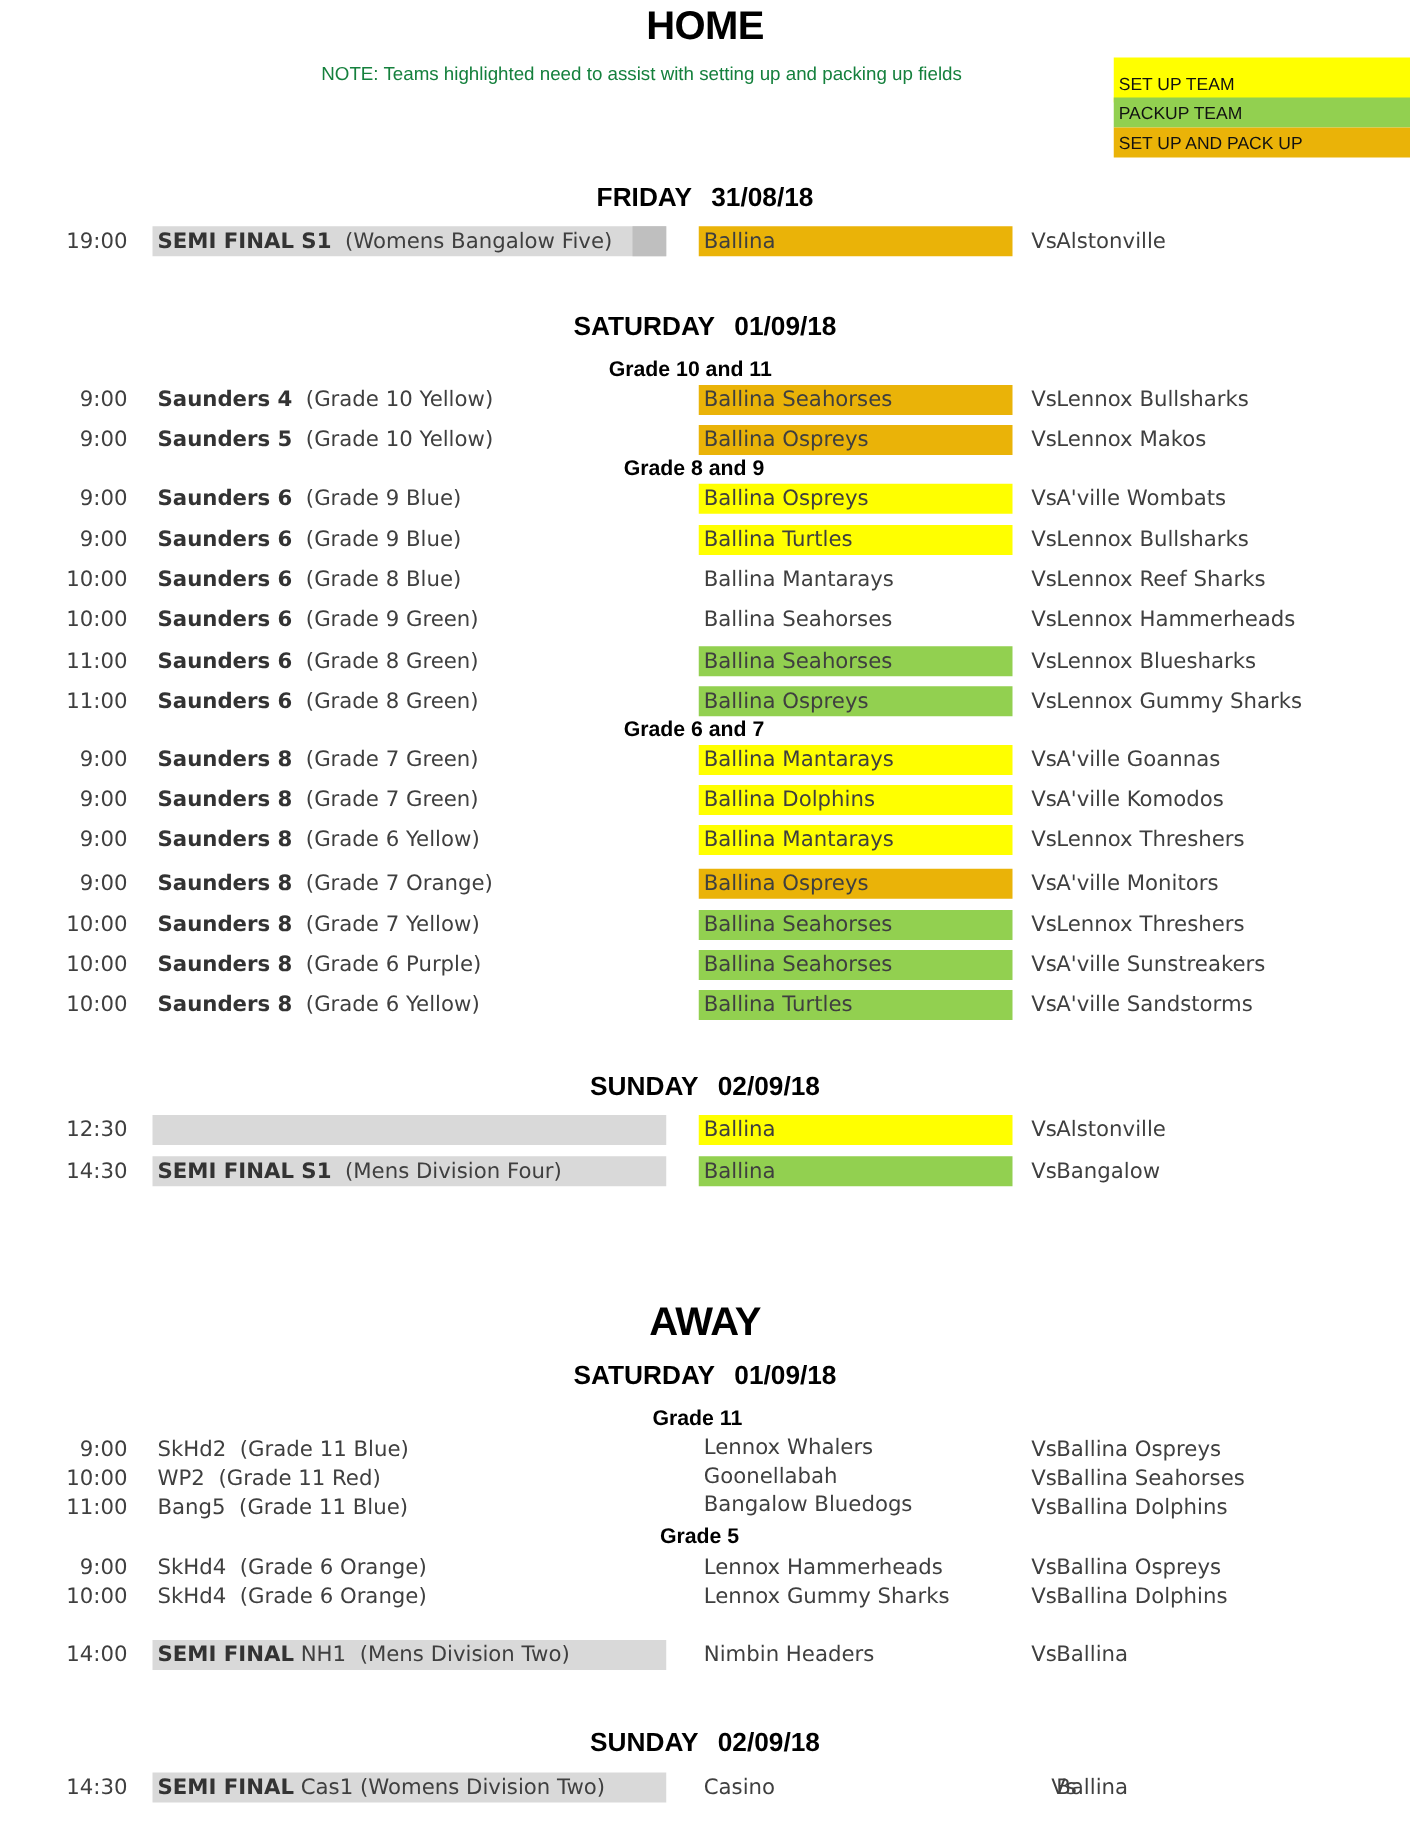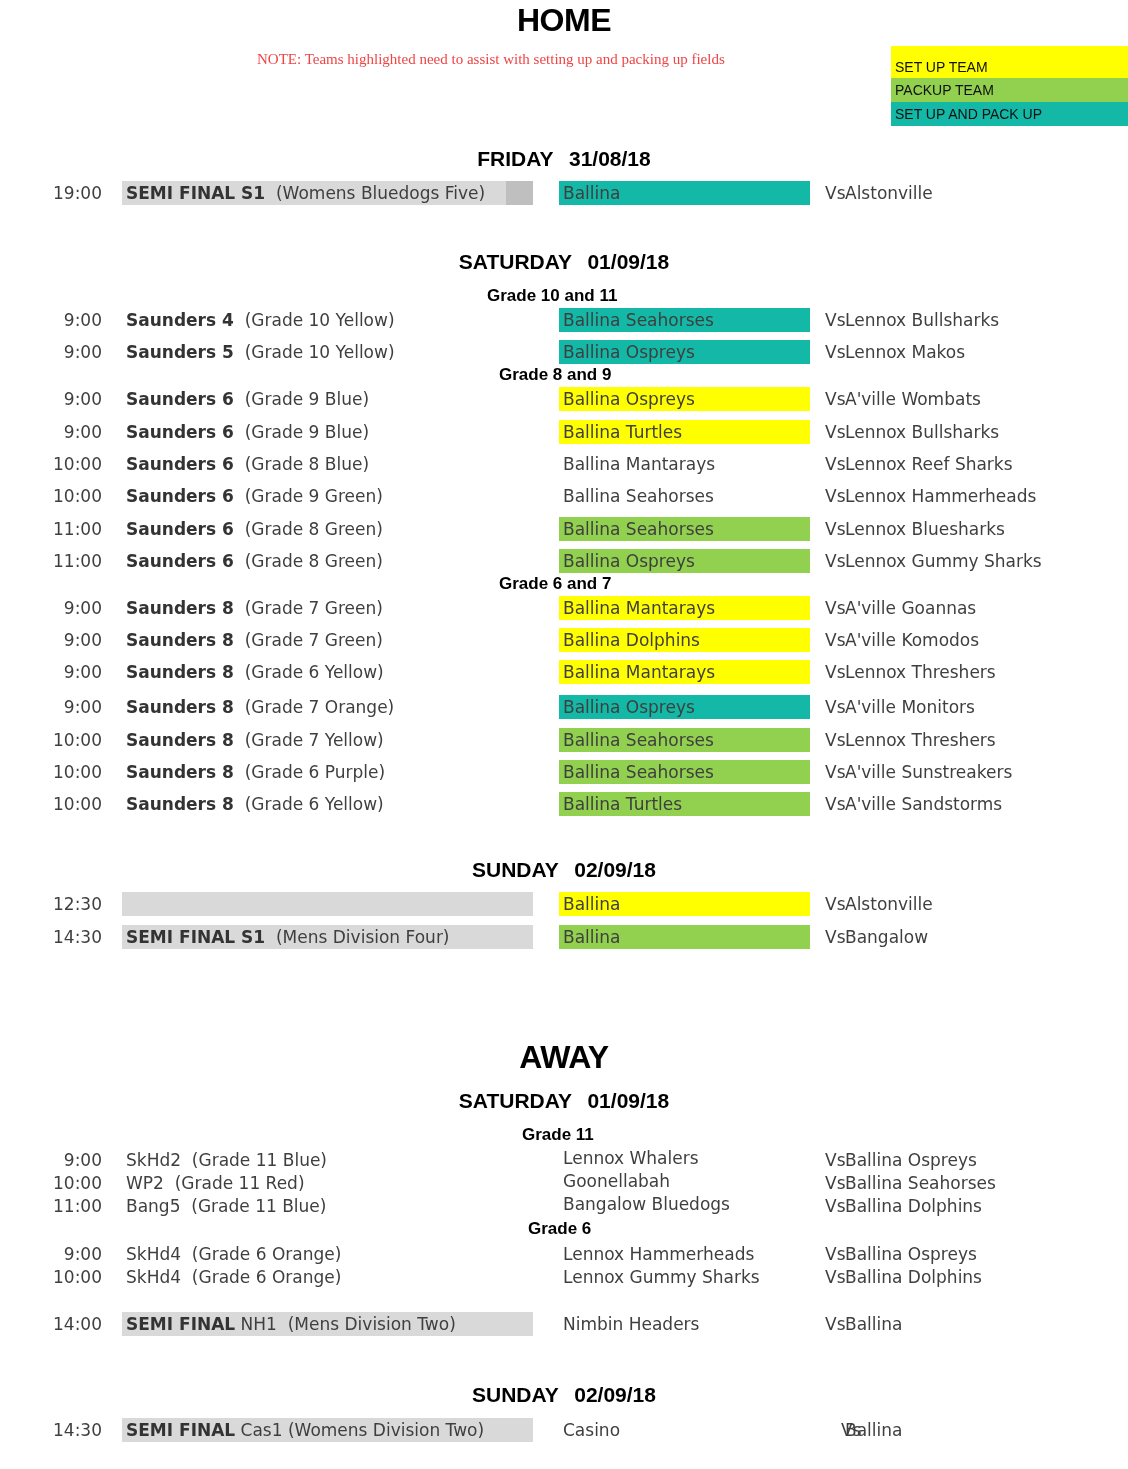--- a/index.html
+++ b/index.html
@@ -1,60 +1,60 @@
 <!DOCTYPE html>
 <html><head>
 <meta charset="utf-8">
 <style>
   html, body { margin:0; padding:0; background:#fff; }
   body { width:1128px; height:1469px; position:relative; overflow:hidden;
          font-family:"DejaVu Sans", sans-serif; color:#3f3f3f; }
   .abs { position:absolute; }
   .title { left:0; width:1128px; text-align:center; font-family:"Liberation Sans", sans-serif;
            font-weight:bold; font-size:32px; color:#000; letter-spacing:-0.5px; }
-  .note { font-family:Liberation Serif, serif; font-size:15px; color:#ef4444; }
+  .note { font-family:Liberation Sans, sans-serif; font-size:15px; color:#15803d; }
   .legend { left:891px; width:237px; font-family:"Liberation Sans", sans-serif; font-size:14px;
             color:#111; box-sizing:border-box; padding-left:4px; display:flex; align-items:flex-end; }
   .day { left:0; width:1128px; text-align:center; font-family:"Liberation Sans", sans-serif;
          font-weight:bold; font-size:21px; color:#000; word-spacing:10px; }
   .grade { font-family:"Liberation Sans", sans-serif; font-weight:bold; font-size:17px; color:#000; }
   .row { left:0; width:1128px; height:24px; font-size:17px; }
   .row .time { position:absolute; right:1026px; top:2px; }
   .row .venuebox { position:absolute; left:122px; top:0; width:411px; height:24px; }
   .row .venuebox.gray { background:#d9d9d9; }
   .row .venuebox .dark { position:absolute; right:0; top:0; width:27px; height:24px; background:#bfbfbf; }
   .row .venue { position:absolute; left:126px; top:2px; white-space:nowrap; }
   .row .venue b { color:#333; }
   .row .home { position:absolute; left:559px; top:0; width:251px; height:24px; box-sizing:border-box;
                padding:2px 0 0 4px; white-space:nowrap; }
   .row .vs { position:absolute; left:825px; top:2px; }
   .row .opp { position:absolute; left:845px; top:2px; white-space:nowrap; }
   .yellow { background:#ffff00; }
   .green { background:#92d050; }
-  .orange { background:#14b8a6; }
+  .orange { background:#eab308; }
 </style>
 </head>
 <body>
 
 <div class="abs title" style="top:2px;">HOME</div>
 <div class="abs note" style="left:257px; top:51px;">NOTE: Teams highlighted need to assist with setting up and packing up fields</div>
 
 <div>
   <div class="abs legend yellow" style="top:46px; height:36px; padding-bottom:7px;">SET UP TEAM</div>
   <div class="abs legend green" style="top:78px; height:24px; padding-bottom:4px;text-align:right;">PACKUP TEAM</div>
   <div class="abs legend orange" style="top:102px; height:24px; padding-bottom:4px;">SET UP AND PACK UP</div>
 </div>
 
 <div class="abs day" style="top:147px;">FRIDAY 31/08/18</div>
 <div class="abs row" style="top:181px;">
   <span class="time">19:00</span>
   <div class="venuebox gray">
       <div class="dark"></div>
     </div>
-  <span class="venue"><b>SEMI FINAL S1</b>&nbsp; <span>(Womens Bluedogs Five)</span></span>
+  <span class="venue"><b>SEMI FINAL S1</b>&nbsp; <span>(Womens Bangalow Five)</span></span>
   <span class="home orange">Ballina</span>
   <span class="vs">Vs</span>
   <span class="opp">Alstonville</span>
 </div>
 
 <div class="abs day" style="top:250px;">SATURDAY 01/09/18</div>
 
 <div class="abs grade" style="left:487px; top:286px;">Grade 10 and 11</div>
 <div id="g0"></div>
 
@@ -182,21 +182,21 @@
       <span class="vs" style="">Vs</span>
       <span class="opp">Bangalow</span>
     </div>
   </div>
 
 <div class="abs day" style="top:858px;">SUNDAY 02/09/18</div>
 
 <div class="abs title" style="top:1039px;">AWAY</div>
 <div class="abs day" style="top:1089px;">SATURDAY 01/09/18</div>
 <div class="abs grade" style="left:522px; top:1125px;">Grade 11</div>
-<div class="abs grade" style="left:528px; top:1219px;">Grade 6</div>
+<div class="abs grade" style="left:528px; top:1219px;">Grade 5</div>
 <div id="away-rows">
     <div class="abs row" style="top: 1148px;">
       <span class="time">9:00</span>
       <span class="venue"><span>SkHd2</span>&nbsp; <span>(Grade 11 Blue)</span></span>
       <span class="home " style="top:-2px;">Lennox Whalers</span>
       <span class="vs" style="">Vs</span>
       <span class="opp">Ballina Ospreys</span>
     </div>
     <div class="abs row" style="top: 1171px;">
       <span class="time">10:00</span>

